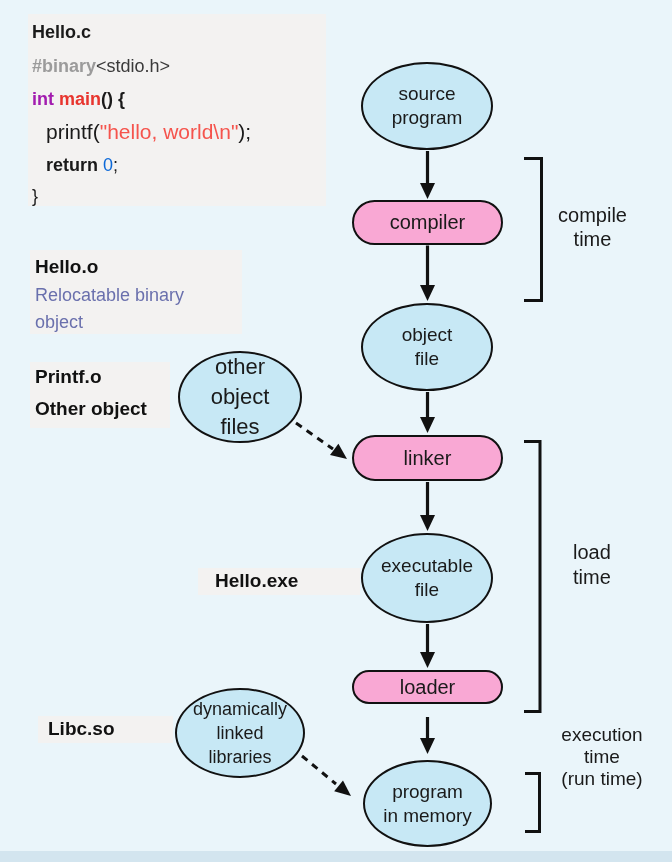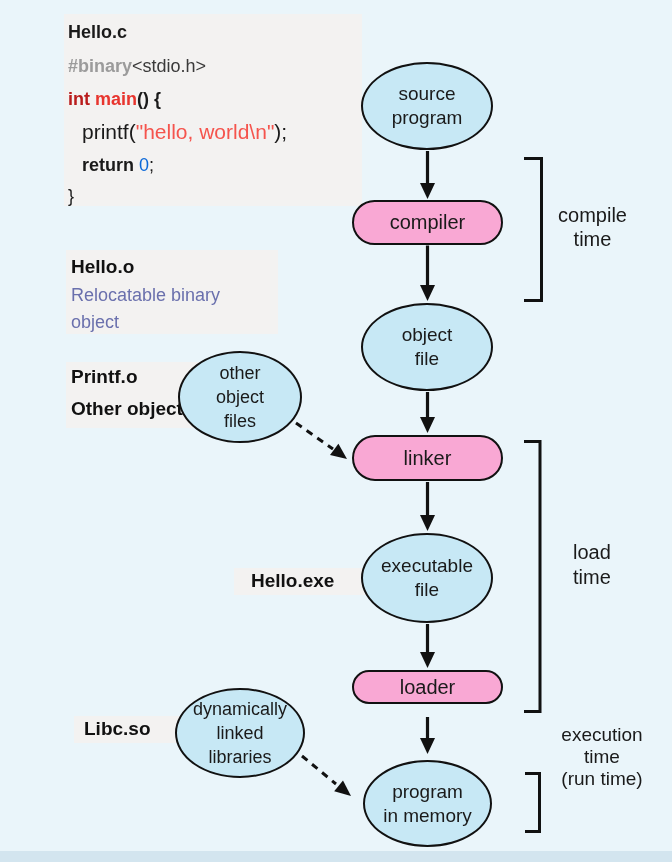--- a/index.html
+++ b/index.html
@@ -5,27 +5,27 @@
   html,body { margin:0; padding:0; }
   .canvas {
     position:relative; width:672px; height:862px;
     background:#eaf5fa; overflow:hidden;
     font-family:"Liberation Sans","DejaVu Sans",sans-serif;
     color:#1a1a1a;
   }
   .overlay { position:absolute; left:0; top:0; pointer-events:none; }
 
   
-  .panel { position:absolute; background:#f3f2f1;margin-left:36px; }
+  .panel { position:absolute; background:#f3f2f1; }
 
   
   .code-line { position:absolute; font-size:18px; font-weight:bold; white-space:nowrap; }
   .tok-gray   { color:#9b9b9b; }
   .tok-dark   { color:#3a3a3a; font-weight:normal; }
-  .tok-blue   { color:#b91c1c;text-align:center; }
+  .tok-blue   { color:#a21caf;text-align:center; }
   .tok-red    { color:#e8352e; }
   .tok-string { color:#f5544d; }
   .tok-zero   { color:#0b68d8; }
   .tok-plain  { color:#1a1a1a; }
 
   .file-label { position:absolute; font-size:19px; font-weight:bold; color:#111; white-space:nowrap; }
   .purple-desc { position:absolute; font-size:18px; font-weight:normal; color:#6a70ad; line-height:27px; }
 
   
   .node {
@@ -105,21 +105,21 @@
   <div class="node node-pill" style="left:352px;top:200px;width:151px;height:45px;font-size:20px;">compiler</div>
   <div class="node node-ellipse" style="left:361px;top:303px;width:132px;height:88px;">object
 file</div>
   <div class="node node-pill" style="left:352px;top:435px;width:151px;height:46px;font-size:20px;">linker</div>
   <div class="node node-ellipse" style="left:361px;top:533px;width:132px;height:90px;">executable
 file</div>
   <div class="node node-pill" style="left:352px;top:670px;width:151px;height:34px;font-size:20px;">loader</div>
   <div class="node node-ellipse" style="left:363px;top:760px;width:129px;height:87px;">program
 in memory</div>
 
-  <div class="node node-ellipse" style="left:178px;top:351px;width:124px;height:92px;font-size:18px;line-height:1.35;">other
+  <div class="node node-ellipse" style="left:178px;top:351px;width:124px;height:92px;font-size:22px;line-height:1.35;">other
 object
 files</div>
   <div class="node node-ellipse" style="left:175px;top:688px;width:130px;height:90px;font-size:18px;line-height:1.35;">dynamically
 linked
 libraries</div>
 
   <div class="phase-label" style="left:545px;top:203px;width:95px;text-align:center;">compile
 time</div>
   <div class="phase-label" style="left:573px;top:540px;text-align:left;line-height:25px;">load
 time</div>

